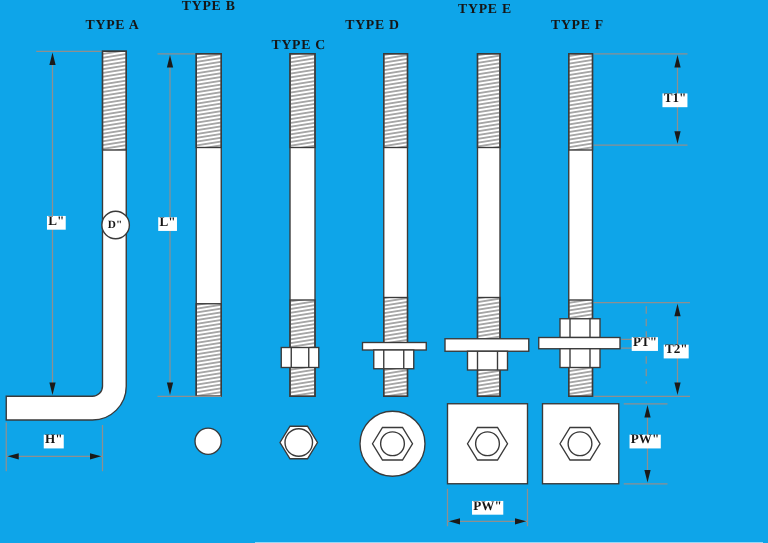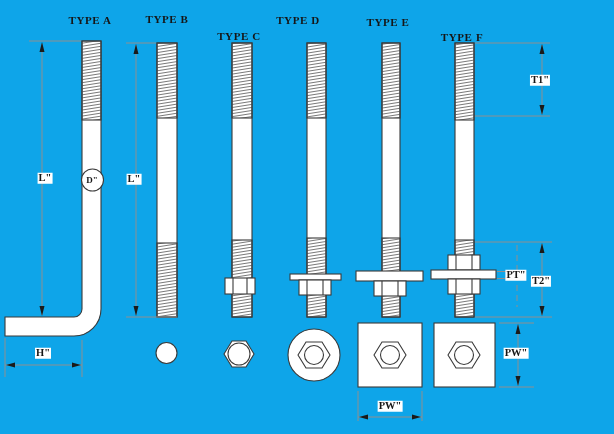--- a/index.html
+++ b/index.html
@@ -182,25 +182,25 @@
     <polygon points="542,44 539.5,54 544.5,54"></polygon>
     <polygon points="542,115 539.5,105 544.5,105"></polygon>
     <polygon points="542,243 539.5,253 544.5,253"></polygon>
     <polygon points="542,316 539.5,306 544.5,306"></polygon>
     <polygon points="518,324 515.5,334 520.5,334"></polygon>
     <polygon points="518,386 515.5,376 520.5,376"></polygon>
   </g>
 </svg>
 
 <span class="hdr" style="left:90px;top:15px">TYPE A</span>
-<span class="hdr" style="left:167px;top:14px">TYPE B</span>
+<span class="hdr" style="left:167px;top:0">TYPE B</span>
 <span class="hdr" style="left:239px;top:31px">TYPE C</span>
 <span class="hdr" style="left:298px;top:15px">TYPE D</span>
-<span class="hdr" style="left:388px;top:17px">TYPE E</span>
-<span class="hdr" style="left:462px;top:32px">TYPE F</span>
+<span class="hdr" style="left:388px;top:2px">TYPE E</span>
+<span class="hdr" style="left:462px;top:15px">TYPE F</span>
 
 <span class="dim" style="left:45px;top:178px">L"</span>
 <span class="dim small" style="left:92px;top:180px">D"</span>
 <span class="dim" style="left:43px;top:353px">H"</span>
 <span class="dim" style="left:134px;top:179px">L"</span>
 <span class="dim" style="left:540px;top:80px">T1"</span>
 <span class="dim" style="left:516px;top:275px">PT"</span>
 <span class="dim" style="left:541px;top:281px">T2"</span>
 <span class="dim" style="left:390px;top:406px">PW"</span>
 <span class="dim" style="left:516px;top:353px">PW"</span>

